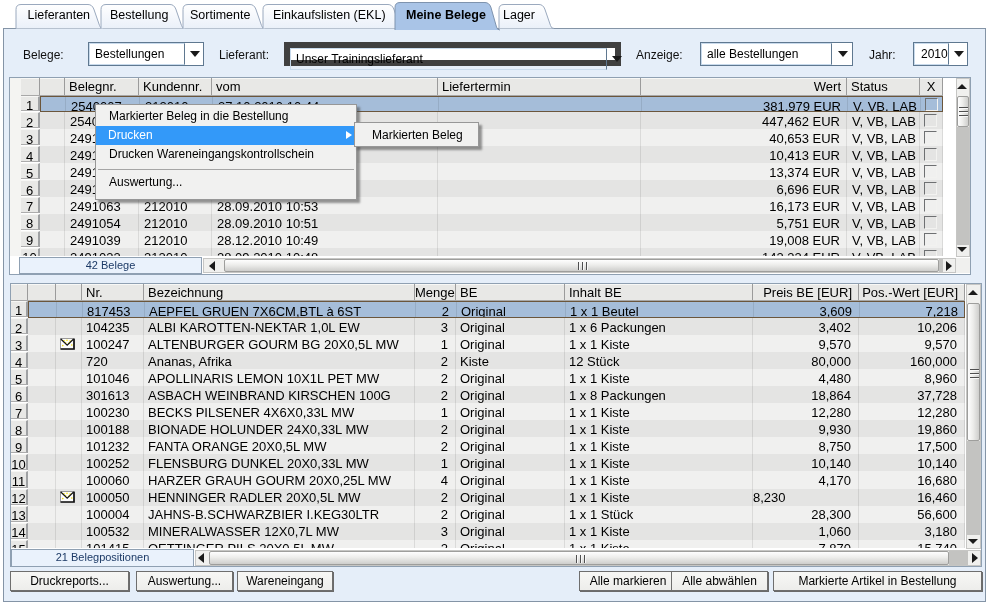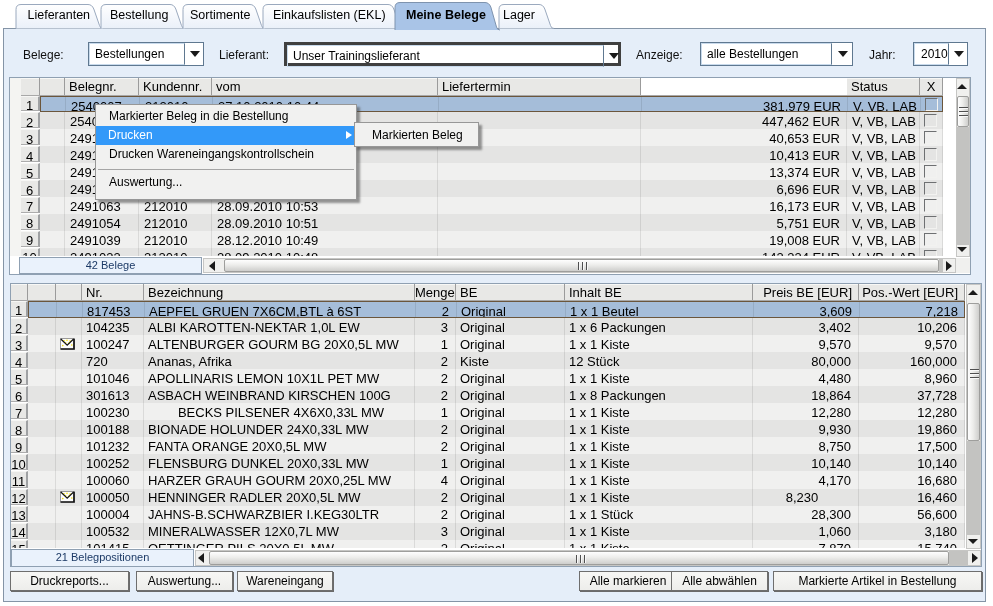--- a/index.html
+++ b/index.html
@@ -45,21 +45,21 @@
       <path d="M 395,30 L 395,7.5 Q 395,2.5 400,2.5 L 485,2.5 Q 489,2.5 490.8,7.0 L 496.5,27 Q 497.2,30 500,30 Z" fill="#A9C4E7" stroke="none"></path>
       <path d="M 395,30 L 395,7.5 Q 395,2.5 400,2.5 L 485,2.5 Q 489,2.5 490.8,7.0 L 496.5,27 Q 497.2,30 500,30" fill="none" stroke="#7E93AE" stroke-width="1"></path>
       <text x="406" y="18.5" font-family="Liberation Sans,sans-serif" font-size="12.5" font-weight="bold" fill="#000">Meine Belege</text>
     </svg>
 <div class="a lbl" style="left:23px;top:48px;">Belege:</div>
 <div class="a" style="left:88px;top:42px;width:116px;height:24px;border:1px solid #5F7890;background:#fff;">
       <div style="position:absolute;left:0;top:0;width:96px;height:22px;border:1px solid #C8DAEC;border-right:1px solid #5F7890;font-size:12px;line-height:20px;padding-left:5px;white-space:nowrap;overflow:hidden;">Bestellungen</div>
       <div class="tri" style="left:101.0px;top:8.0px;border-left:5px solid transparent;border-right:5px solid transparent;border-top:6px solid #1A1A1A;"></div>
     </div>
 <div class="a lbl" style="left:219px;top:48px;">Lieferant:</div>
-<div class="a" style="left:284px;top:42px;width:337px;height:24px;border:3px solid #404040;background:#fff;">
+<div class="a" style="left:284px;top:42px;width:337px;height:24px;border:6px solid #404040;background:#fff;">
       <div style="position:absolute;left:0;top:0;width:317px;height:22px;border:1px solid #C8DAEC;border-right:1px solid #5F7890;font-size:12px;line-height:20px;padding-left:5px;white-space:nowrap;overflow:hidden;">Unser Trainingslieferant</div>
       <div class="tri" style="left:322.0px;top:8.0px;border-left:5px solid transparent;border-right:5px solid transparent;border-top:6px solid #1A1A1A;"></div>
     </div>
 <div class="a lbl" style="left:636px;top:48px;">Anzeige:</div>
 <div class="a" style="left:700px;top:42px;width:153px;height:24px;border:1px solid #5F7890;background:#fff;">
       <div style="position:absolute;left:0;top:0;width:131px;height:22px;border:1px solid #C8DAEC;border-right:1px solid #5F7890;font-size:12px;line-height:20px;padding-left:5px;white-space:nowrap;overflow:hidden;">alle Bestellungen</div>
       <div class="tri" style="left:137.0px;top:8.0px;border-left:5px solid transparent;border-right:5px solid transparent;border-top:6px solid #1A1A1A;"></div>
     </div>
 <div class="a lbl" style="left:869px;top:48px;">Jahr:</div>
 <div class="a" style="left:913px;top:42px;width:55px;height:24px;border:1px solid #5F7890;background:#fff;">
@@ -68,20 +68,21 @@
     </div>
 <div class="a box" style="left:9px;top:77px;width:962px;height:198px;"></div>
 <div class="a" style="left:10px;top:78px;width:11px;height:178px;background:#F4F4F2;"></div>
 <div class="a" style="left:21px;top:78px;width:922px;height:17.5px;border-bottom:1px solid #A8A8A8;">
       <div class="hcell" style="left:0px;width:19px;text-align:left;padding-left:4px;"></div>
       <div class="hcell" style="left:19px;width:25px;text-align:left;padding-left:4px;"></div>
       <div class="hcell" style="left:44px;width:74px;text-align:left;padding-left:4px;">Belegnr.</div>
       <div class="hcell" style="left:118px;width:73px;text-align:left;padding-left:4px;">Kundennr.</div>
       <div class="hcell" style="left:191px;width:226px;text-align:left;padding-left:4px;">vom</div>
       <div class="hcell" style="left:417px;width:203px;text-align:left;padding-left:4px;">Liefertermin</div>
+      <div class="hcell" style="left:620px;width:206px;text-align:right;padding-right:5px;">Wert</div>
       <div class="hcell" style="left:826px;width:73px;text-align:left;padding-left:4px;">Status</div>
       <div class="hcell" style="left:899px;width:23px;text-align:center;">X</div>
     </div>
 <div class="a" style="left:21px;top:95.6px;width:922px;height:160.4px;overflow:hidden;">
 <div class="row" style="left:0;top:0.00px;width:100%;height:16.90px;">
 <div class="rh" style="left:0;top:0;width:19px;height:15.90px;line-height:15px;padding-top:1.5px;">1</div>
 <div style="position:absolute;left:19px;top:0;width:903px;height:16.90px;background:#A5BDD9;border:1px solid #6B563C;box-sizing:border-box;">
 <div class="cell" style="left:0px;width:25px;line-height:15px;padding-top:2px;padding-left:5px;"></div>
 <div class="cell" style="left:25px;width:74px;line-height:15px;padding-top:2px;padding-left:5px;">2540007</div>
 <div class="cell" style="left:99px;width:73px;line-height:15px;padding-top:2px;padding-left:5px;">212010</div>
@@ -353,21 +354,21 @@
 <div class="cell" style="left:725px;width:106px;line-height:15px;padding-top:1.4px;text-align:right;padding-right:7px;">18,864</div>
 <div class="cell" style="left:831px;width:106px;line-height:15px;padding-top:1.4px;text-align:right;padding-right:7px;">37,728</div>
 </div>
       </div>
 <div class="row" style="left:0;top:102.12px;width:100%;height:17.02px;">
 <div class="rh" style="left:0;top:0;width:17px;height:16.02px;line-height:15px;padding-top:1.2px;">7</div>
 <div style="position:absolute;left:17px;top:0;width:937px;height:17.02px;background:#F0F0EF;box-sizing:border-box;">
 <div class="cell" style="left:0px;width:28px;line-height:15px;padding-top:1.4px;padding-left:4px;"></div>
 <div class="cell" style="left:28px;width:26px;line-height:15px;padding-top:1.4px;padding-left:4px;"></div>
 <div class="cell" style="left:54px;width:62px;line-height:15px;padding-top:1.4px;padding-left:4px;">100230</div>
-<div class="cell" style="left:116px;width:271px;line-height:15px;padding-top:1.4px;padding-left:4px;text-align:center;">BECKS PILSENER 4X6X0,33L MW</div>
+<div class="cell" style="left:116px;width:271px;line-height:15px;padding-top:1.4px;padding-left:4px;">BECKS PILSENER 4X6X0,33L MW</div>
 <div class="cell" style="left:387px;width:41px;line-height:15px;padding-top:1.4px;text-align:right;padding-right:7px;">1</div>
 <div class="cell" style="left:428px;width:109px;line-height:15px;padding-top:1.4px;padding-left:4px;">Original</div>
 <div class="cell" style="left:537px;width:188px;line-height:15px;padding-top:1.4px;padding-left:4px;">1 x 1 Kiste</div>
 <div class="cell" style="left:725px;width:106px;line-height:15px;padding-top:1.4px;text-align:right;padding-right:7px;">12,280</div>
 <div class="cell" style="left:831px;width:106px;line-height:15px;padding-top:1.4px;text-align:right;padding-right:7px;">12,280</div>
 </div>
       </div>
 <div class="row" style="left:0;top:119.14px;width:100%;height:17.02px;">
 <div class="rh" style="left:0;top:0;width:17px;height:16.02px;line-height:15px;padding-top:1.2px;">8</div>
 <div style="position:absolute;left:17px;top:0;width:937px;height:17.02px;background:#E4E4E3;box-sizing:border-box;">
@@ -427,21 +428,21 @@
 <div class="row" style="left:0;top:187.22px;width:100%;height:17.02px;">
 <div class="rh" style="left:0;top:0;width:17px;height:16.02px;line-height:15px;padding-top:1.2px;">12</div>
 <div style="position:absolute;left:17px;top:0;width:937px;height:17.02px;background:#E4E4E3;box-sizing:border-box;">
 <div class="cell" style="left:0px;width:28px;line-height:15px;padding-top:1.4px;padding-left:4px;"></div>
 <div class="cell" style="left:28px;width:26px;line-height:15px;padding-top:1.4px;padding-left:4px;"></div>
 <div class="cell" style="left:54px;width:62px;line-height:15px;padding-top:1.4px;padding-left:4px;">100050</div>
 <div class="cell" style="left:116px;width:271px;line-height:15px;padding-top:1.4px;padding-left:4px;">HENNINGER RADLER 20X0,5L MW</div>
 <div class="cell" style="left:387px;width:41px;line-height:15px;padding-top:1.4px;text-align:right;padding-right:7px;">2</div>
 <div class="cell" style="left:428px;width:109px;line-height:15px;padding-top:1.4px;padding-left:4px;">Original</div>
 <div class="cell" style="left:537px;width:188px;line-height:15px;padding-top:1.4px;padding-left:4px;">1 x 1 Kiste</div>
-<div class="cell" style="left:725px;width:106px;line-height:15px;padding-top:1.4px;text-align:center;padding-right:7px;">8,230</div>
+<div class="cell" style="left:725px;width:106px;line-height:15px;padding-top:1.4px;text-align:left;padding-right:7px;">8,230</div>
 <div class="cell" style="left:831px;width:106px;line-height:15px;padding-top:1.4px;text-align:right;padding-right:7px;">16,460</div>
 <div style="position:absolute;left:28px;top:2.5px;width:26px;height:12px;">
             <svg width="15" height="12" viewBox="0 0 15 12" style="position:absolute;left:4px;top:0px;">
               <rect x="0.5" y="0.5" width="13.6" height="10.6" fill="#FCFCFC" stroke="#9A9A9A" stroke-width="1"></rect>
               <circle cx="4" cy="2.8" r="0.8" fill="#FFE800"></circle>
               <circle cx="7" cy="2.2" r="0.8" fill="#FFE800"></circle>
               <circle cx="10" cy="3" r="0.8" fill="#FFE800"></circle>
               <circle cx="5.6" cy="4.8" r="0.8" fill="#FFE800"></circle>
               <circle cx="8.6" cy="5.2" r="0.8" fill="#FFE800"></circle>
               <circle cx="2.8" cy="7.6" r="0.8" fill="#EED800"></circle>

